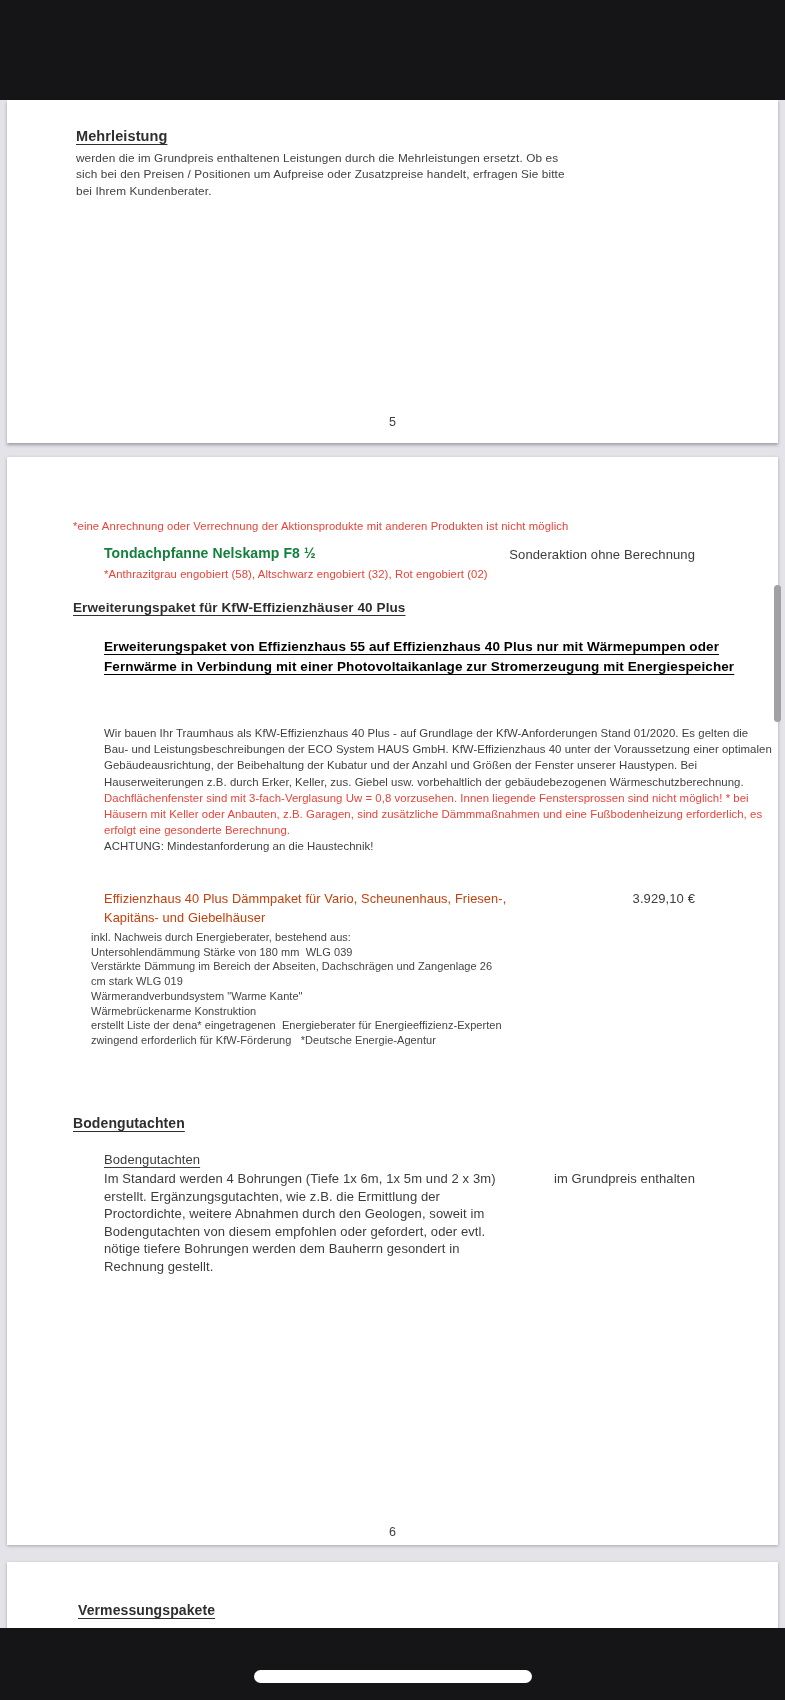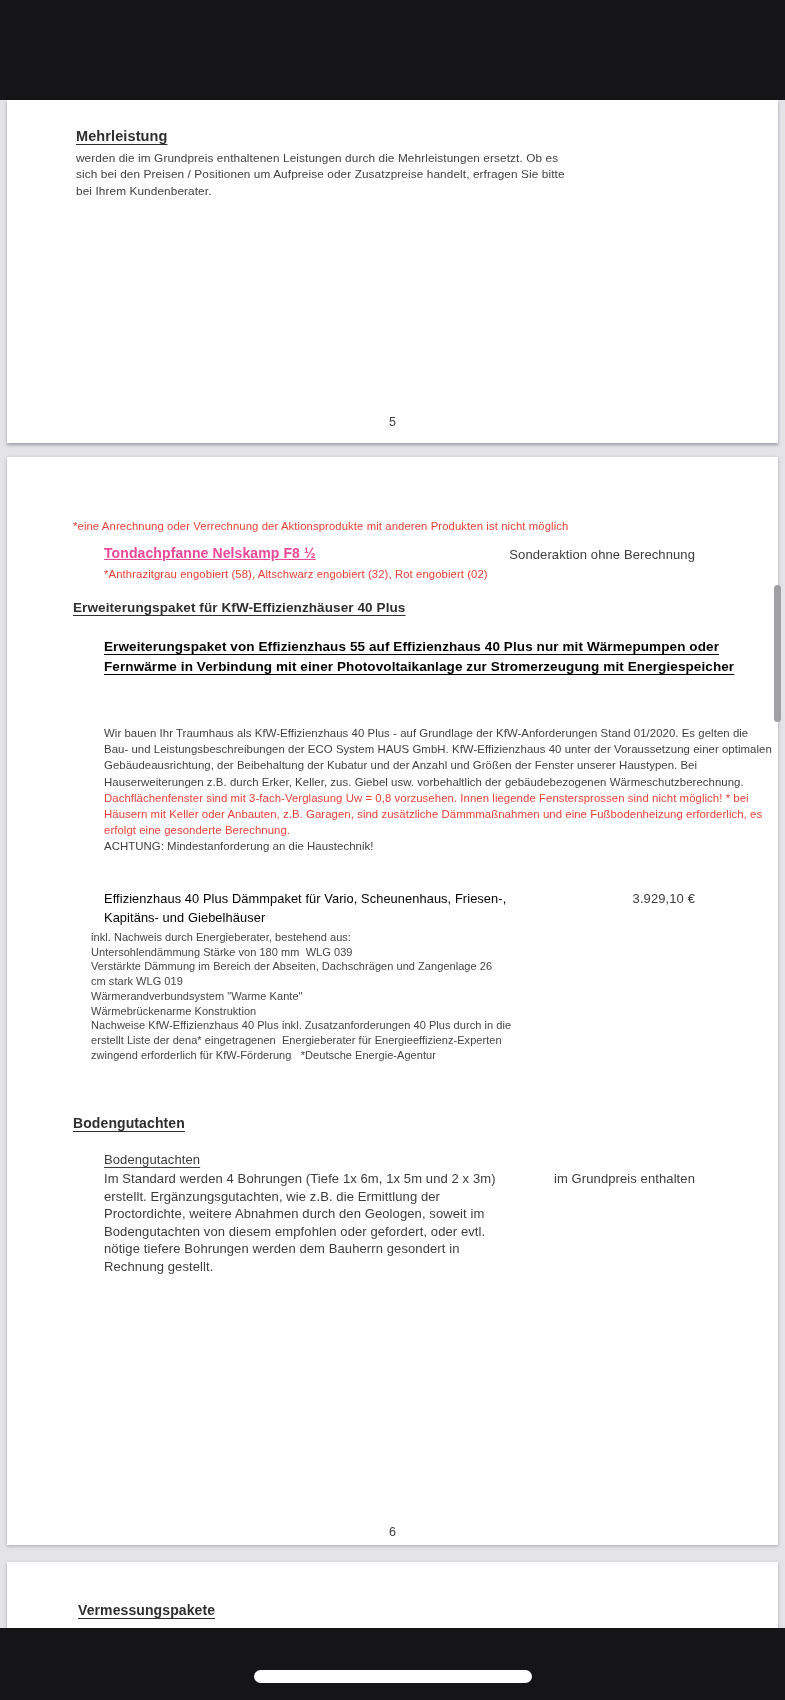--- a/index.html
+++ b/index.html
@@ -37,33 +37,33 @@
     font-size:14.5px; font-weight:bold; color:#2e2e2e;
     text-decoration:underline; text-underline-offset:3px; letter-spacing:0.1px;
   }
   .body-text { font-size:11.8px; color:#3f3f3f; line-height:16.3px; letter-spacing:0.1px; }
   .red { color:#e8443a; }
   .small-note { font-size:11.3px; line-height:14px; letter-spacing:0.1px; }
   .promo-heading {
     font-size:14.5px; font-weight:bold; color:#e8443a;
     text-decoration:underline; text-underline-offset:3px; letter-spacing:0.1px;
   }
-  .item-title { font-size:14px; font-weight:bold; color:#ec4899; letter-spacing:0.1px;text-decoration:underline; }
+  .item-title { font-size:14px; font-weight:bold; color:#15803d; letter-spacing:0.1px; }
   .right-label { font-size:13px; color:#3c3c3c; letter-spacing:0.1px; }
   .section-heading {
     font-size:13.5px; font-weight:bold; color:#2e2e2e;
     text-decoration:underline; text-underline-offset:3px; letter-spacing:0.1px;
   }
   .sub-heading {
     font-size:13.5px; font-weight:bold; color:#000000; line-height:20px;
     text-decoration:underline; text-underline-offset:3px; letter-spacing:0.1px;
   }
   .intro-line { font-size:11.4px; line-height:16.2px; color:#3f3f3f; letter-spacing:0.05px; white-space:pre-wrap; }
   .intro-line.red-line { color:#e8443a; }
-  .item2-title { font-size:12.8px; color:#000000; line-height:19px; letter-spacing:0.1px; }
+  .item2-title { font-size:12.8px; color:#c2410c; line-height:19px; letter-spacing:0.1px; }
   .detail-lines div { font-size:11px; color:#444444; line-height:14.7px; letter-spacing:0.05px; white-space:pre-wrap; }
   .boden-sub {
     font-size:13px; color:#3c3c3c; text-decoration:underline; text-underline-offset:3px; letter-spacing:0.1px;
   }
   .boden-text div { font-size:13px; color:#3c3c3c; line-height:17.6px; letter-spacing:0.1px; }
   .page-number { font-size:12.5px; color:#3f3f3f; width:100%; text-align:center; }
   .scroll-thumb {
     position:absolute; left:774px; top:585px; width:7px; height:137px;
     background:#a0a0a5; border-radius:4px; z-index:15;
   }
@@ -108,21 +108,20 @@
       <div>Kapitäns- und Giebelhäuser</div>
     </div>
   <div class="abs right-label" style="top:434px; right:83px;">3.929,10 €</div>
   <div class="abs detail-lines" style="top:473px; left:84px;">
       <div>inkl. Nachweis durch Energieberater, bestehend aus:</div>
       <div>Untersohlendämmung Stärke von 180 mm  WLG 039</div>
       <div>Verstärkte Dämmung im Bereich der Abseiten, Dachschrägen und Zangenlage 26</div>
       <div>cm stark WLG 019</div>
       <div>Wärmerandverbundsystem "Warme Kante"</div>
       <div>Wärmebrückenarme Konstruktion</div>
-      <div>Nachweise KfW-Effizienzhaus 40 Plus inkl. Zusatzanforderungen 40 Plus durch in die</div>
       <div>erstellt Liste der dena* eingetragenen  Energieberater für Energieeffizienz-Experten</div>
       <div>zwingend erforderlich für KfW-Förderung   *Deutsche Energie-Agentur</div>
     </div>
 
   <div class="abs h-main" style="top:658px; left:66px; font-size:14px;">Bodengutachten</div>
   <div class="abs boden-sub" style="top:695px; left:97px;">Bodengutachten</div>
   <div class="abs boden-text" style="top:713px; left:97px;">
       <div>Im Standard werden 4 Bohrungen (Tiefe 1x 6m, 1x 5m und 2 x 3m)</div>
       <div>erstellt. Ergänzungsgutachten, wie z.B. die Ermittlung der</div>
       <div>Proctordichte, weitere Abnahmen durch den Geologen, soweit im</div>

